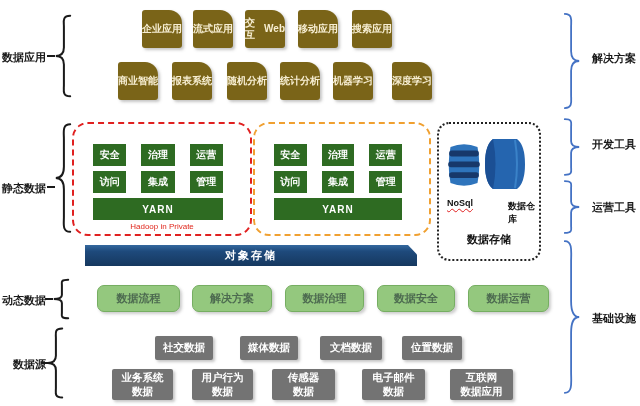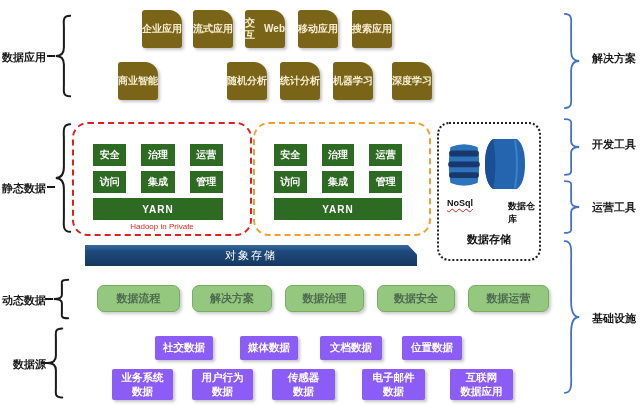--- a/index.html
+++ b/index.html
@@ -41,34 +41,34 @@
          border:2px dotted #222;border-radius:12px;}
   .dbicon{position:absolute;}
   .nosql-lbl{position:absolute;left:8px;top:74px;font-size:9px;font-weight:bold;color:#111;
              text-decoration:underline wavy #E02020;text-underline-offset:2px;text-decoration-thickness:1px;}
   .wh-lbl{position:absolute;left:45px;top:76px;font-size:9px;font-weight:bold;color:#111;margin-left:24px;}
   .store-cap{position:absolute;left:0;right:0;bottom:12px;text-align:center;
              font-size:11px;font-weight:bold;color:#111;}
 
   
   .bar{position:absolute;left:85px;top:245px;width:332px;height:21px;color:#fff;
-       font-size:11px;font-weight:normal;display:flex;align-items:center;justify-content:center;
+       font-size:11px;font-weight:bold;display:flex;align-items:center;justify-content:center;
        letter-spacing:2px;
        background:linear-gradient(180deg,#35699F 0%,#1E4A7C 30%,#16385F 100%);
        clip-path:polygon(0 0,calc(100% - 9px) 0,100% 45%,100% 100%,0 100%);
        filter:drop-shadow(2px 2px 2px rgba(90,90,90,.4));}
 
   
   .lgreen{position:absolute;top:285px;height:25px;background:#94C87E;border:1px solid #76AE62;
           border-radius:7px;color:#4D6B50;font-weight:bold;font-size:11px;
           display:flex;align-items:center;justify-content:center;
           box-shadow:2px 2px 3px rgba(90,90,90,.3);}
 
   
-  .bluebox{position:absolute;background:#8b5cf6;color:#fff;font-weight:bold;font-size:10.5px;
+  .bluebox{position:absolute;background:#737373;color:#fff;font-weight:bold;font-size:10.5px;
            display:flex;flex-direction:column;align-items:center;justify-content:center;
            line-height:1.25;border-radius:2px;box-shadow:2px 2px 3px rgba(90,90,90,.35);}
   .row1{top:336px;height:24px;}
   .row2{top:369px;height:31px;}
 </style>
 </head>
 <body>
 
 <div class="canvas">
 
@@ -128,20 +128,24 @@
     </div>
   <div class="olive" style="left:352px;top:10px">
       <span>搜索</span>
       <span>应用</span>
     </div>
 
   <div class="olive" style="left:118px;top:62px">
       <span>商业</span>
       <span>智能</span>
     </div>
+  <div class="olive" style="left:172px;top:62px">
+      <span>报表</span>
+      <span>系统</span>
+    </div>
   <div class="olive" style="left:227px;top:62px">
       <span>随机</span>
       <span>分析</span>
     </div>
   <div class="olive" style="left:280px;top:62px">
       <span>统计</span>
       <span>分析</span>
     </div>
   <div class="olive" style="left:333px;top:62px">
       <span>机器</span>

